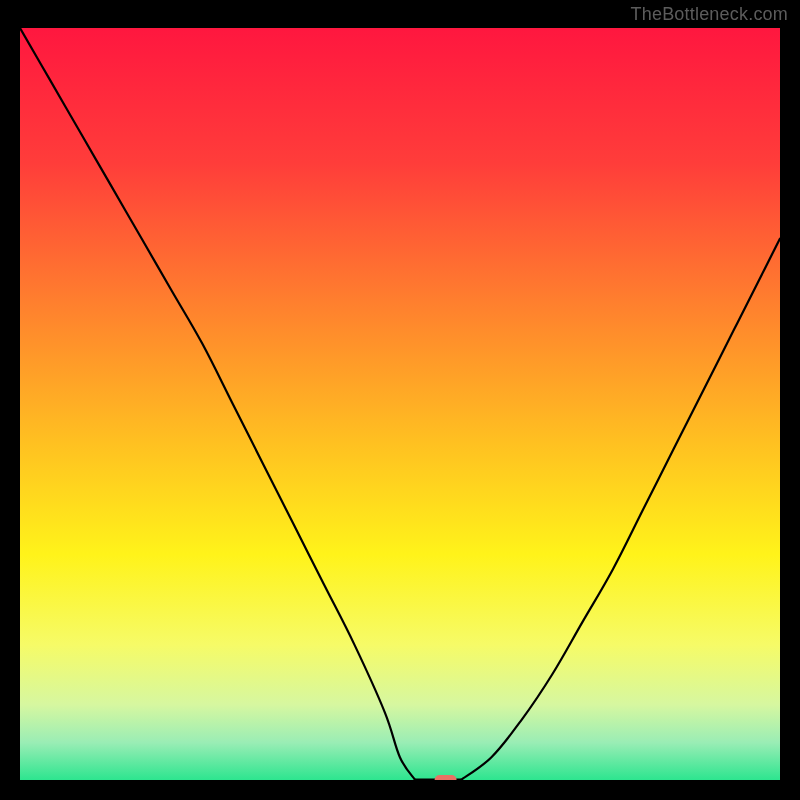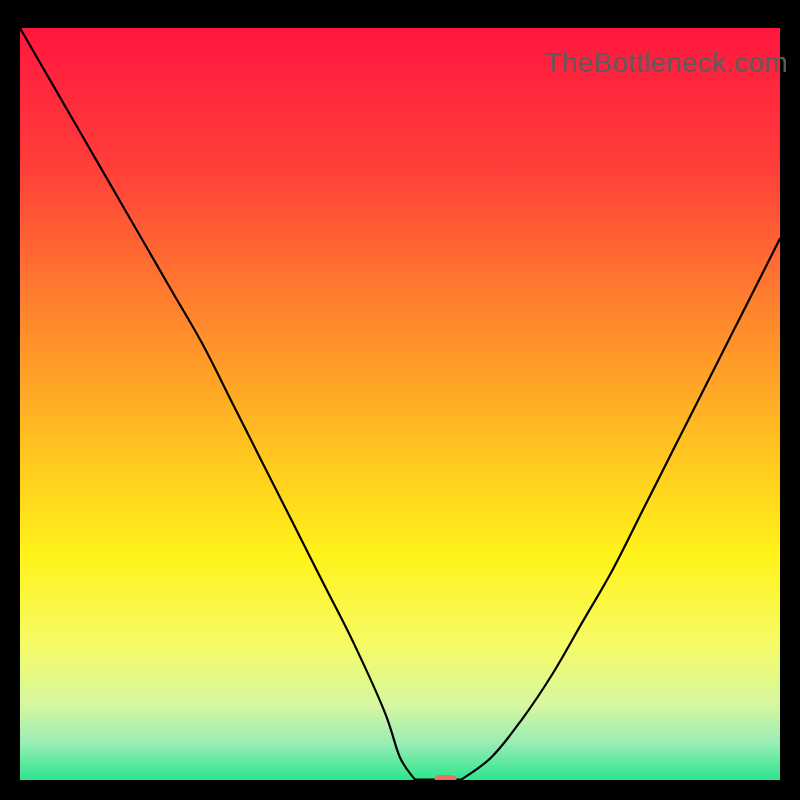--- a/index.html
+++ b/index.html
@@ -15,25 +15,24 @@
     position: relative;
     width: 800px;
     height: 800px;
     background: #000;
   }
   .watermark {
     position: absolute;
     top: 4px;
     right: 12px;
     color: #5c5c5c;
-    font-size: 28px;
+    font-size: 18px;
     font-weight: 500;
     letter-spacing: 0.2px;
     z-index: 10;
-    margin-top: 43px;
   }
   .plot-area {
     position: absolute;
     left: 20px;
     top: 28px;
     width: 760px;
     height: 752px;
     overflow: hidden;
   }
   .gradient {

